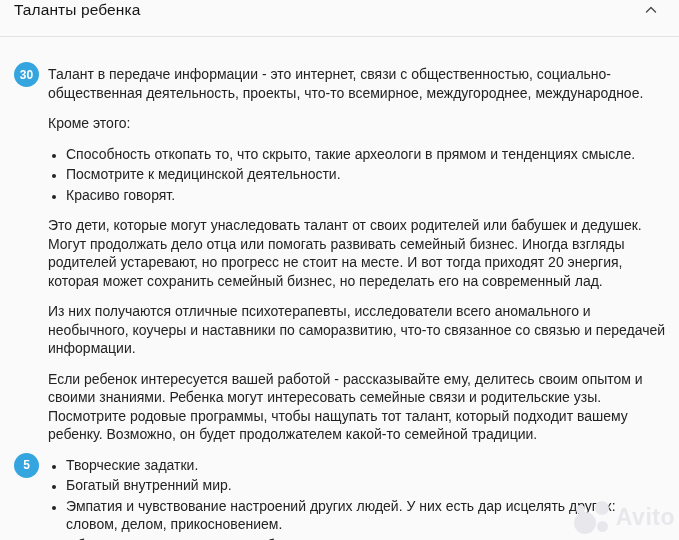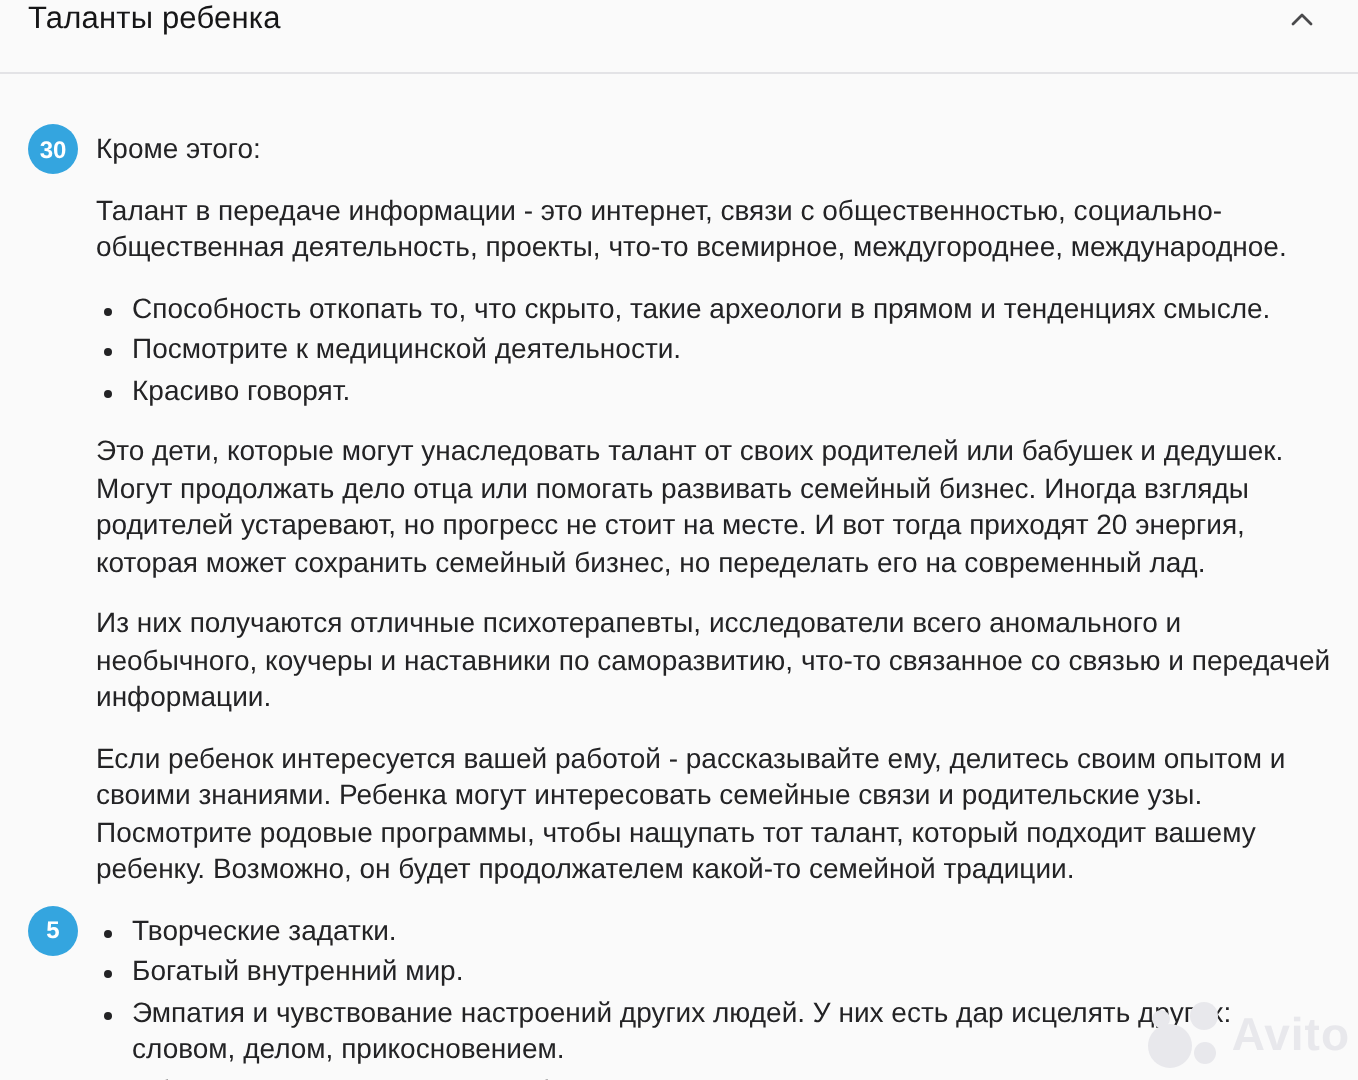--- a/index.html
+++ b/index.html
@@ -130,22 +130,22 @@
       <svg width="12" height="8" viewBox="0 0 12 8" fill="none">
         <polyline points="1.5,6 6,1.5 10.5,6" stroke="#4a4a4c" stroke-width="1.4" stroke-linecap="round" stroke-linejoin="round"></polyline>
       </svg>
     </span>
   </div>
 
   <div class="content">
 
     <div class="section">
       <span class="badge">30</span>
+      <p>Талант в передаче информации - это интернет, связи с общественностью, социально-общественная деятельность, проекты, что-то всемирное, междугороднее, международное.</p>
       <p>Кроме этого:</p>
-      <p>Талант в передаче информации - это интернет, связи с общественностью, социально-общественная деятельность, проекты, что-то всемирное, междугороднее, международное.</p>
       <ul>
         <li>Способность откопать то, что скрыто, такие археологи в прямом и тенденциях смысле.</li>
         <li>Посмотрите к медицинской деятельности.</li>
         <li>Красиво говорят.</li>
       </ul>
       <p>Это дети, которые могут унаследовать талант от своих родителей или бабушек и дедушек. Могут продолжать дело отца или помогать развивать семейный бизнес. Иногда взгляды родителей устаревают, но прогресс не стоит на месте. И вот тогда приходят 20 энергия, которая может сохранить семейный бизнес, но переделать его на современный лад.</p>
       <p>Из них получаются отличные психотерапевты, исследователи всего аномального и необычного, коучеры и наставники по саморазвитию, что-то связанное со связью и передачей информации.</p>
       <p>Если ребенок интересуется вашей работой - рассказывайте ему, делитесь своим опытом и своими знаниями. Ребенка могут интересовать семейные связи и родительские узы. Посмотрите родовые программы, чтобы нащупать тот талант, который подходит вашему ребенку. Возможно, он будет продолжателем какой-то семейной традиции.</p>
     </div>
 

